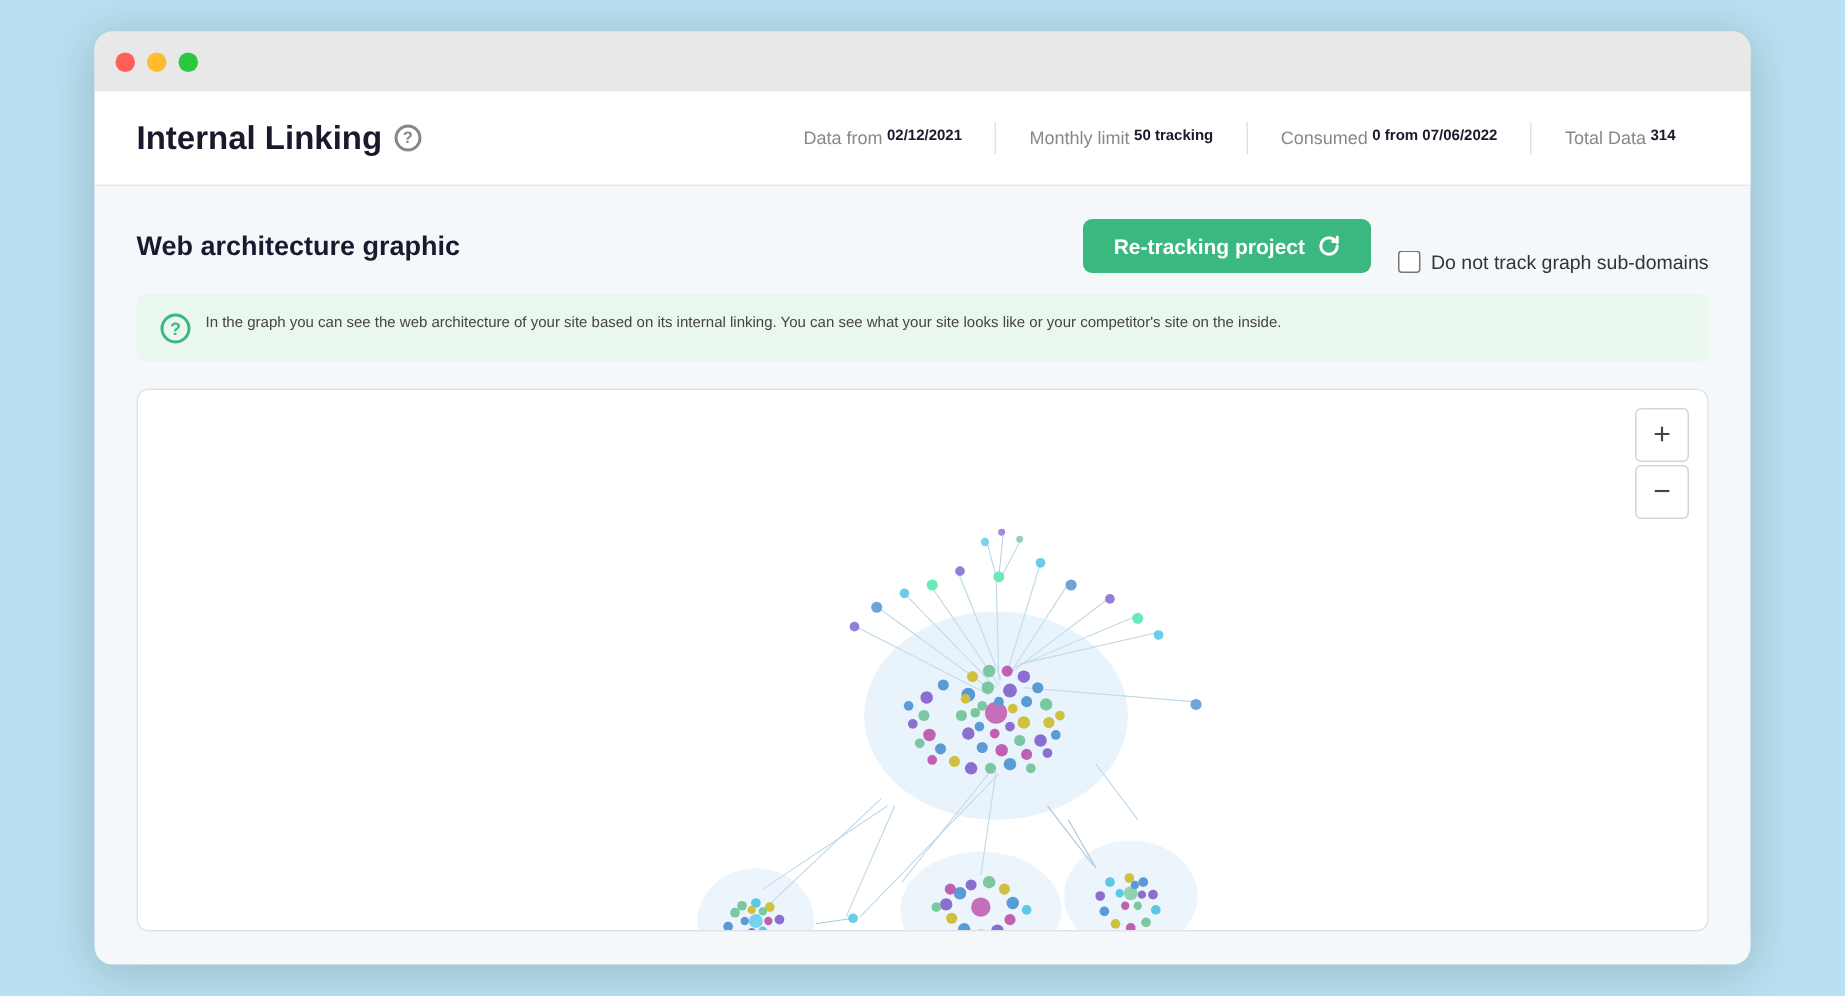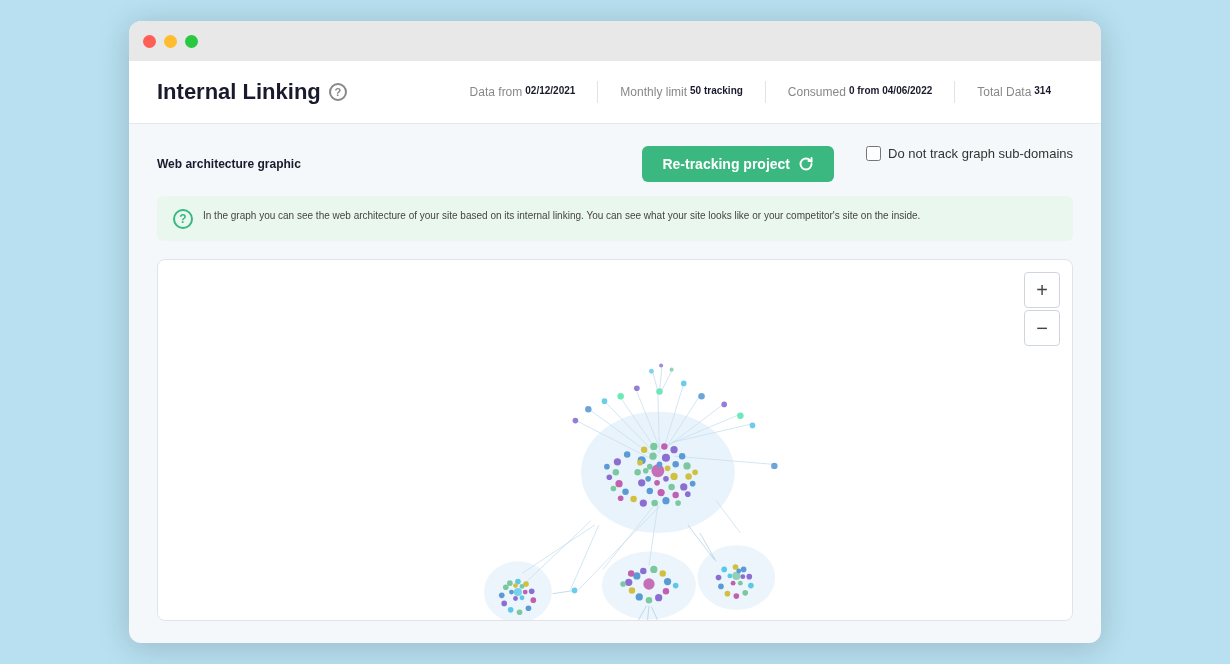--- a/index.html
+++ b/index.html
@@ -5,21 +5,21 @@
     * { box-sizing: border-box; margin: 0; padding: 0; }
     body {
       background: #b8e0f0;
       display: flex;
       align-items: center;
       justify-content: center;
       min-height: 100vh;
       font-family: -apple-system, BlinkMacSystemFont, 'Segoe UI', Arial, sans-serif;
     }
     .window {
-      width: 972px;
+      width: 1104px;
       background: #f5f8fa;
       border-radius: 12px;
       overflow: hidden;
       box-shadow: 0 4px 32px rgba(0,0,0,0.18);
     }
     .titlebar {
       background: #e8e8e8;
       height: 40px;
       display: flex;
       align-items: center;
@@ -90,28 +90,28 @@
     .content {
       padding: 22px 28px;
     }
     .section-header {
       display: flex;
       align-items: center;
       justify-content: space-between;
       margin-bottom: 14px;
     }
     .section-title {
-      font-size: 12px;
+      font-size: 18px;
       font-weight: 700;
       color: #1a1a2e;
     }
     .section-actions {
       display: flex;
-      align-items: flex-start;
-      gap: 32px;
+      align-items: flex-end;
+      gap: 18px;
     }
     .retrack-btn {
       background: #3ab87f;
       color: #fff;
       border: none;
       border-radius: 6px;
       padding: 10px 20px;
       font-size: 14px;
       font-weight: 600;
       cursor: pointer;
@@ -217,21 +217,21 @@
       <div class="stat-block">
         <span class="stat-label">Data from</span>
         <span class="stat-value">02/12/2021</span>
       </div>
       <div class="stat-block">
         <span class="stat-label">Monthly limit</span>
         <span class="stat-value">50 tracking</span>
       </div>
       <div class="stat-block">
         <span class="stat-label">Consumed</span>
-        <span class="stat-value">0 from 04/06/2022</span>
+        <span class="stat-value">0 from 07/06/2022</span>
       </div>
       <div class="stat-block">
         <span class="stat-label">Total Data</span>
         <span class="stat-value">314</span>
       </div>
     </div>
   </div>
 
   <div class="content">
 

